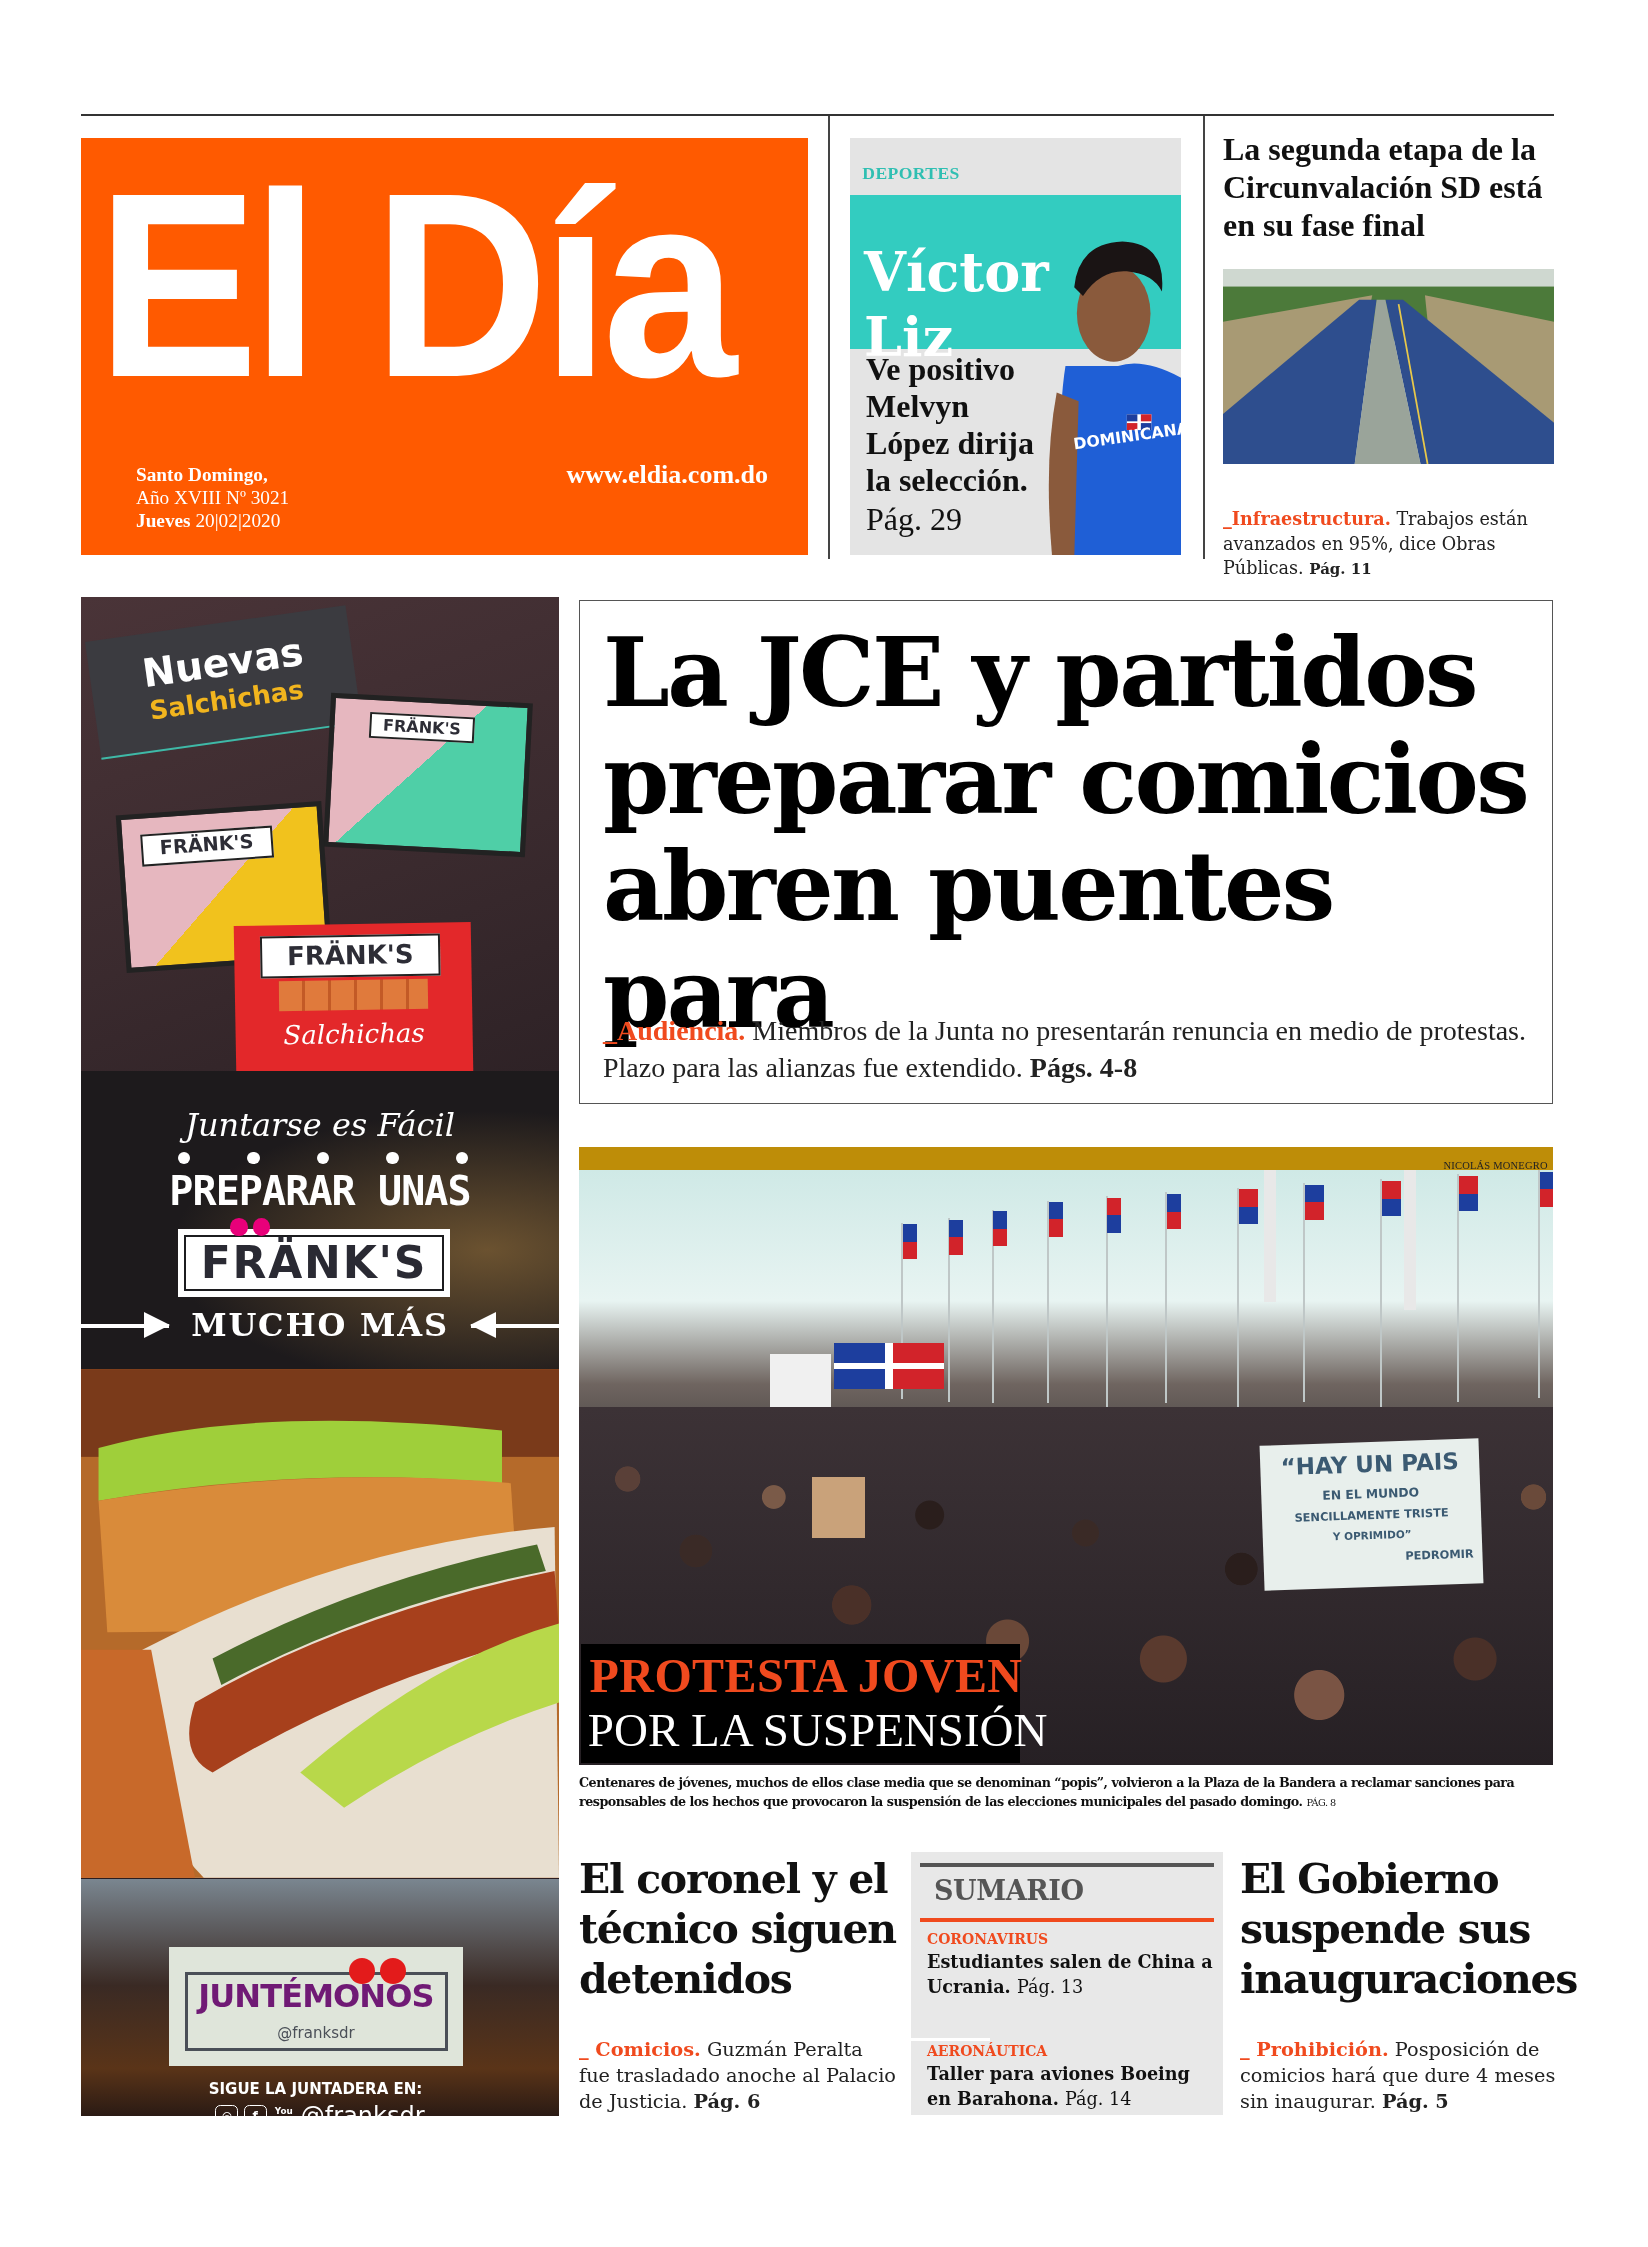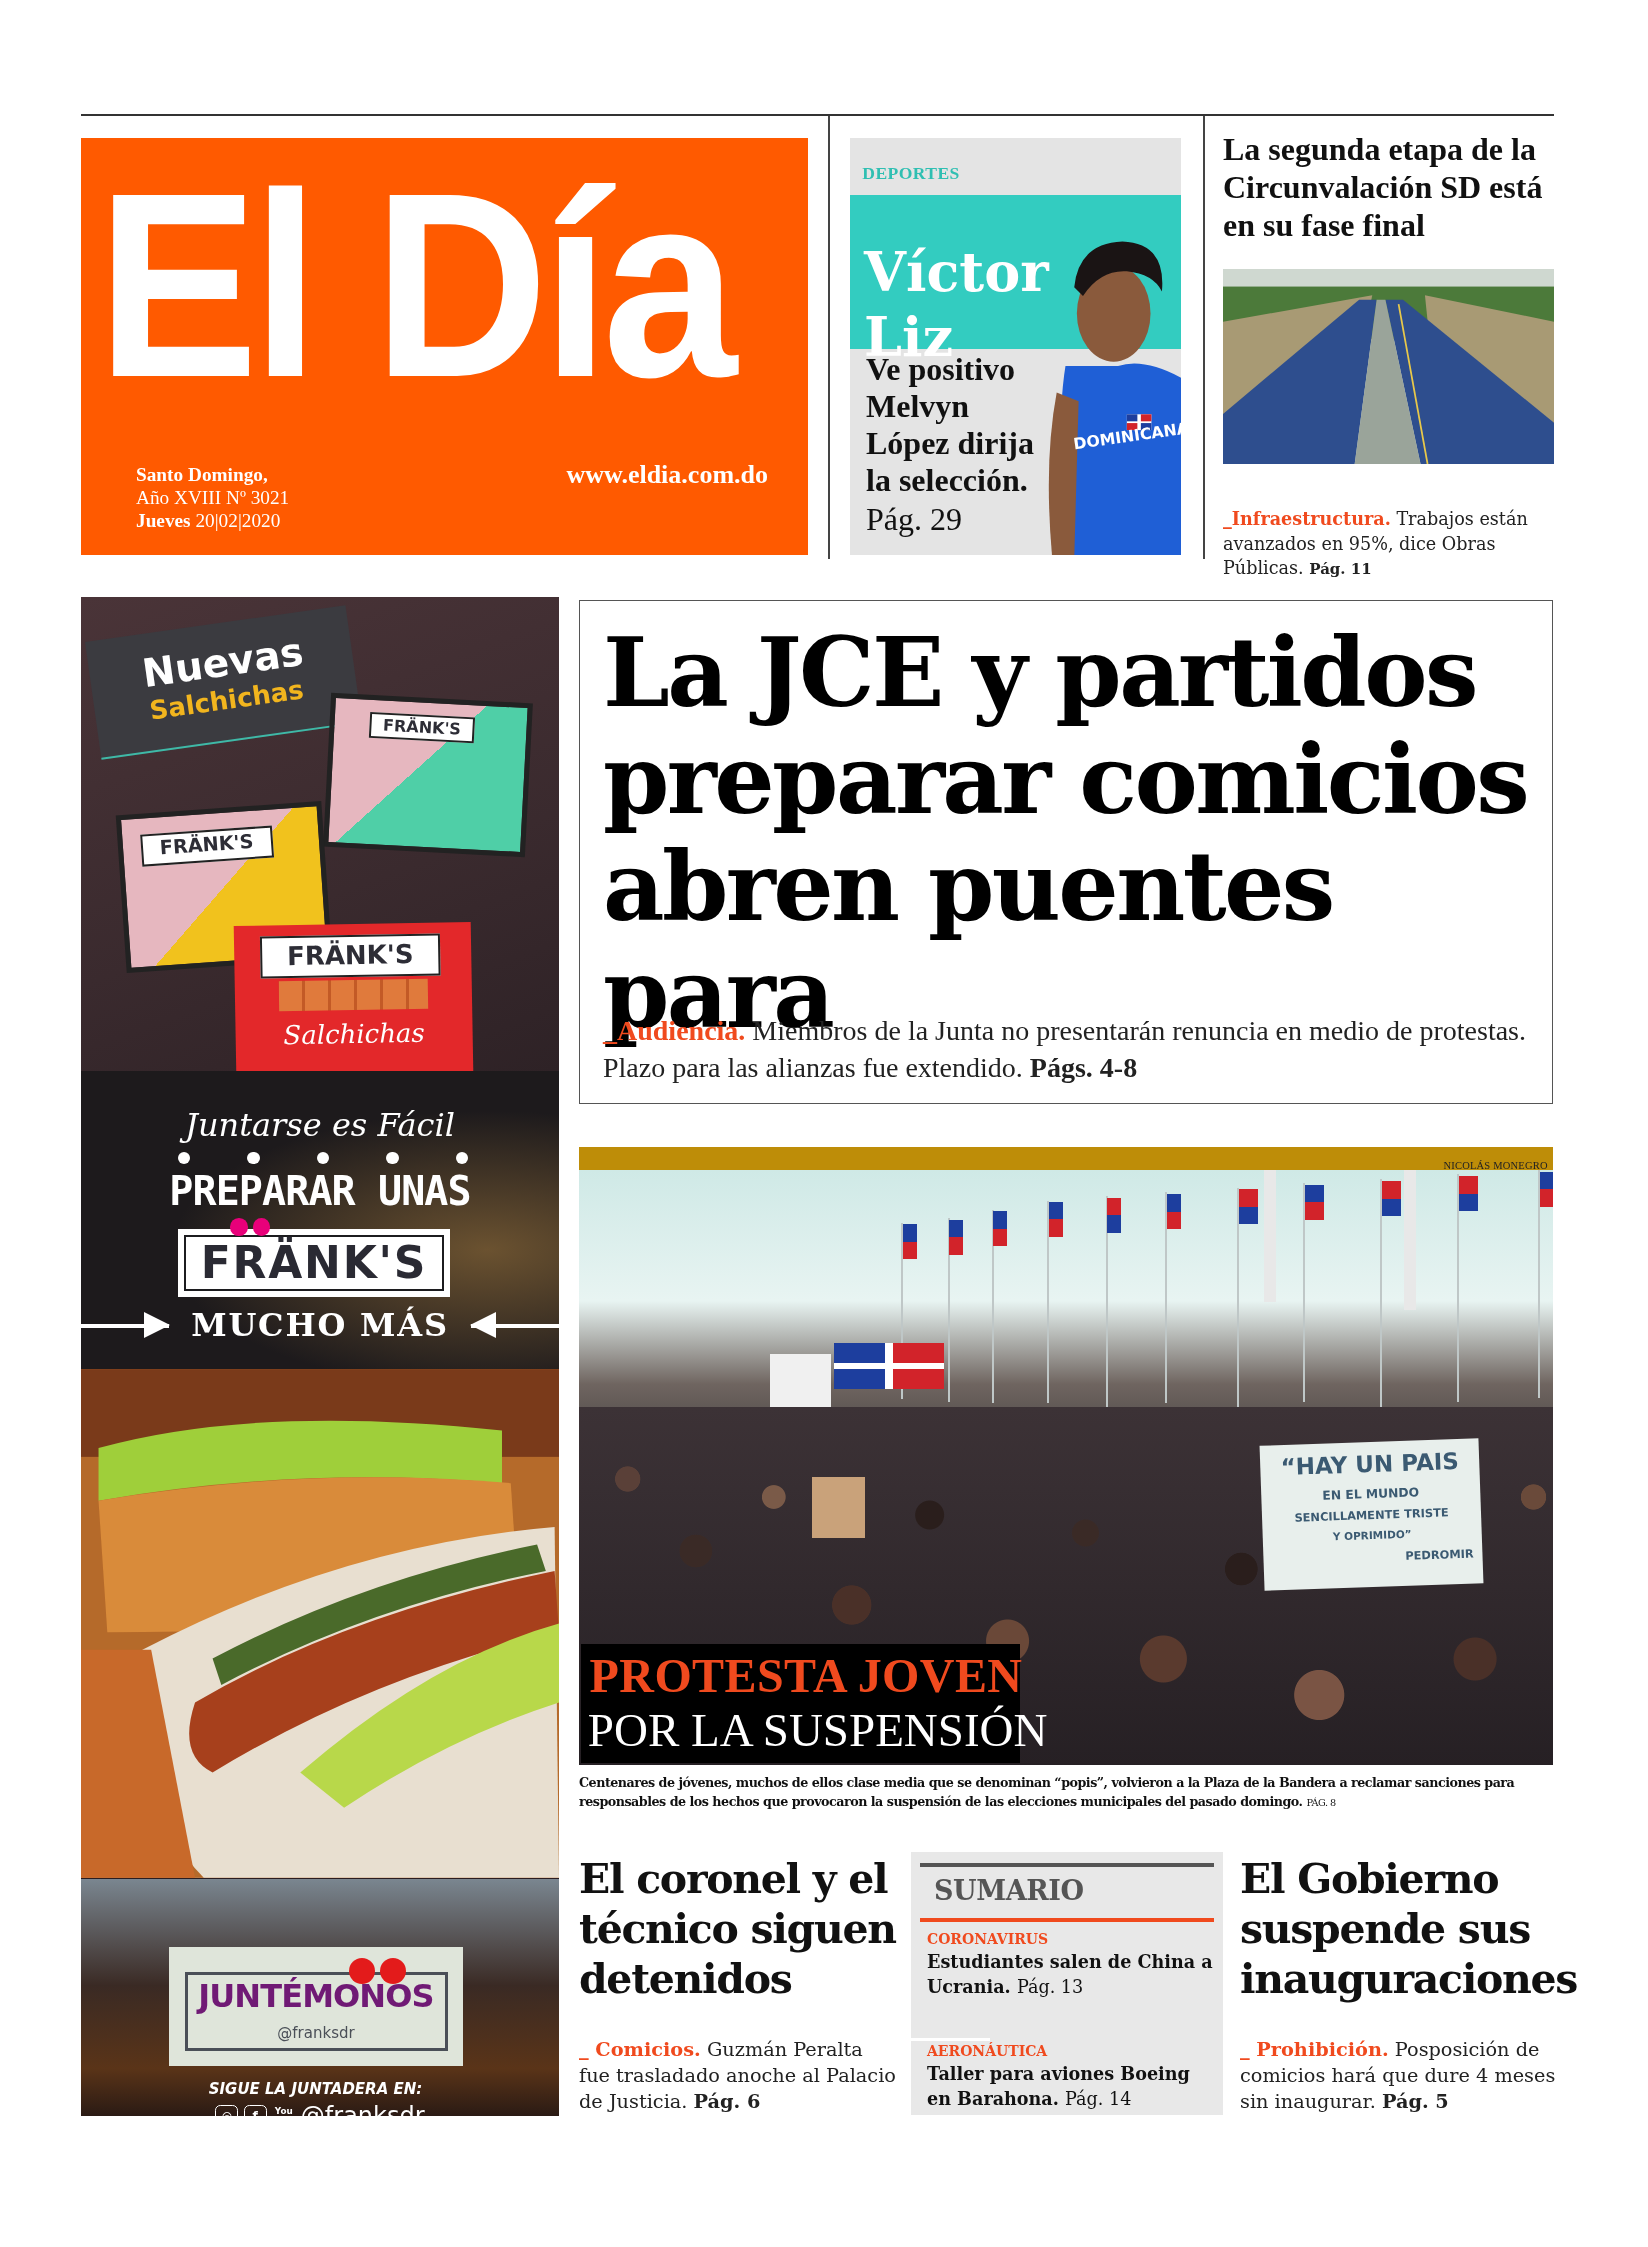--- a/index.html
+++ b/index.html
@@ -58,21 +58,21 @@
   .arrow-l { position: absolute; left: 0; top: 727px; width: 88px; height: 3.5px; background: #fff; }
   .arrow-r { position: absolute; right: 0; top: 727px; width: 88px; height: 3.5px; background: #fff; }
   .arrowhead-l { position: absolute; left: 63px; top: 715px; width: 0; height: 0; border-top: 13px solid transparent; border-bottom: 13px solid transparent; border-left: 26px solid #fff; }
   .arrowhead-r { position: absolute; right: 63px; top: 715px; width: 0; height: 0; border-top: 13px solid transparent; border-bottom: 13px solid transparent; border-right: 26px solid #fff; }
   .juntemonos { position: absolute; left: 88px; top: 1350px; width: 294px; height: 119px; background: #dfe5da; }
   .juntemonos-frame { position: absolute; left: 16px; top: 24.6px; width: 263px; height: 79px; border: 3.5px solid #4a4f57; }
   .juntemonos-txt { position: absolute; left: 0; right: 0; top: 30px; text-align: center; color: #701a75; font-family: "DejaVu Sans", sans-serif; font-weight: 700; font-size: 32px; letter-spacing: -0.9px; background: transparent; }
   .juntemonos-handle { position: absolute; left: 0; right: 0; top: 77px; text-align: center; color: #4a4f57; font-family: "DejaVu Sans", sans-serif; font-size: 15px; }
   .jdots { position: absolute; left: 180px; top: 10.5px; }
   .jdots span { display: inline-block; width: 26px; height: 26px; border-radius: 50%; background: #e31b1b; margin-right: 5.3px; }
-  .sigue { position: absolute; left: 0; width: 469px; text-align: center; top: 1483px; color: #fff; font-family: "DejaVu Sans", sans-serif; font-weight: 700; font-size: 15px; font-style: italic; }
+  .sigue { position: absolute; left: 0; width: 469px; text-align: center; top: 1483px; color: #fff; font-family: "DejaVu Sans", sans-serif; font-weight: 700; font-size: 15px; }
   .socials { position: absolute; left: 0; width: 478px; top: 1505px; display: flex; justify-content: center; align-items: center; gap: 5.3px; color: #fff; font-family: "DejaVu Sans", sans-serif; font-size: 24px; }
   .soc-ico { width: 23px; height: 23px; border: 1.8px solid #fff; border-radius: 5.3px; display: flex; align-items: center; justify-content: center; font-size: 12.3px; font-weight: 700; }
   .yt-ico { font-size: 8.8px; line-height: 8.8px; text-align: center; font-weight: 700; }
 
   
   .main-box { left: 579px; top: 600px; width: 974px; height: 504px; border: 1.8px solid #555; background: #fff; }
   .main-headline { position: absolute; left: 23px; top: 17.6px; width: 939px; font-family: "DejaVu Serif", serif; font-weight: 700; font-size: 95px; line-height: 107px; letter-spacing: -2.6px; color: #000; }
   .main-deck { position: absolute; left: 23px; top: 411px; width: 939px; font-family: "Liberation Serif", serif; font-size: 28px; line-height: 37px; color: #222; }
   .main-deck .pg { font-weight: 700; }
 

